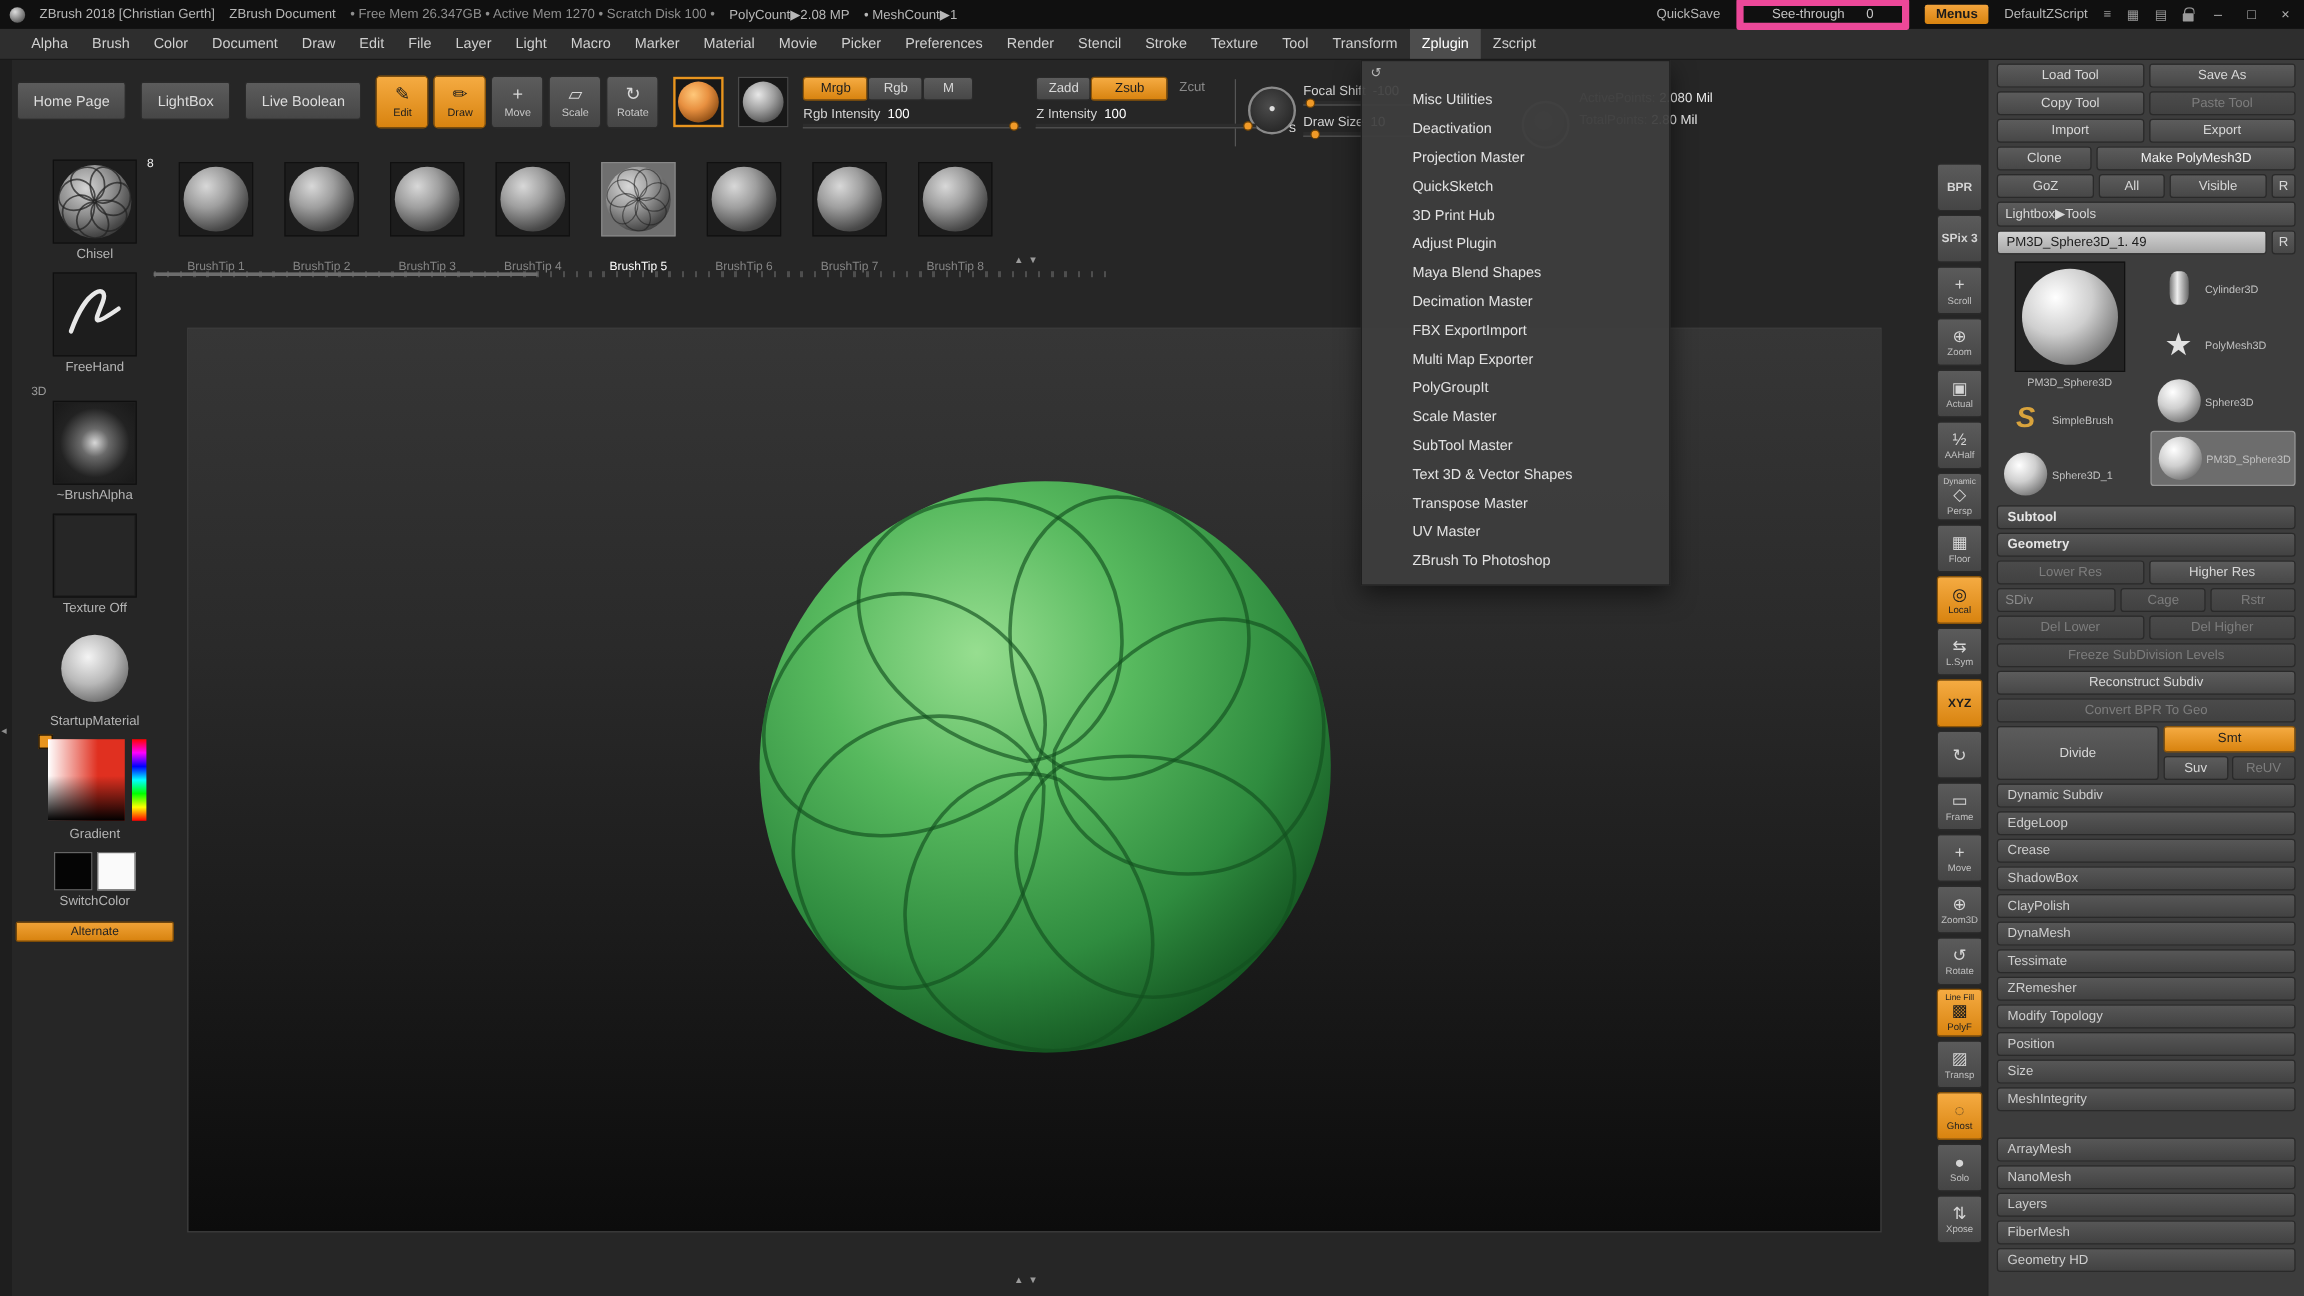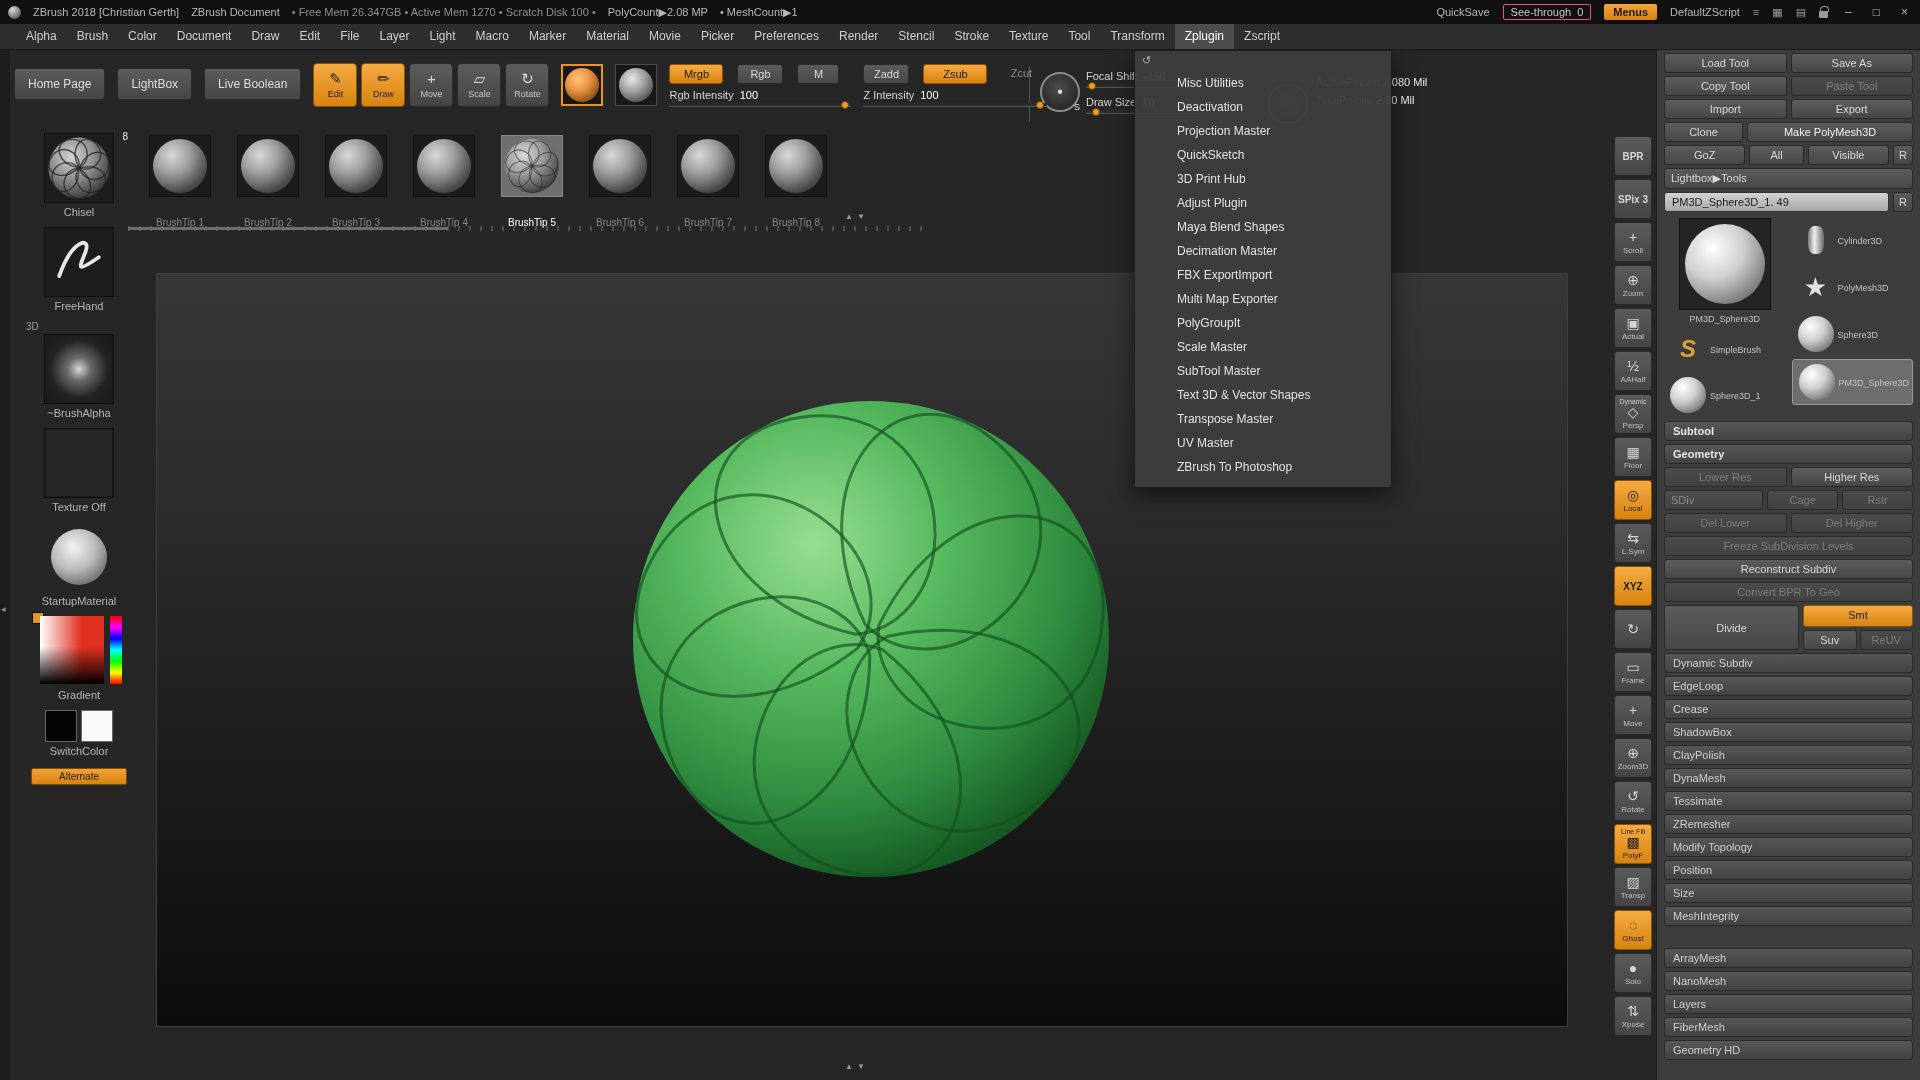--- a/index.html
+++ b/index.html
@@ -2,21 +2,21 @@
 <html><head>
 <meta charset="utf-8">
 <style>
 *{box-sizing:border-box;margin:0;padding:0}
 html,body{width:1920px;height:1080px;overflow:hidden;background:#262626;font-family:"Liberation Sans",sans-serif;color:#ccc;cursor:default;user-select:none}
 
 
 #titlebar{position:absolute;left:0;top:0;width:1920px;height:24px;background:#101010;display:flex;align-items:center;gap:12px;padding:0 8px;font-size:11px;color:#b8b8b8;z-index:80}
 .logo{width:13px;height:13px;border-radius:50%;background:radial-gradient(circle at 35% 30%,#ddd,#777 60%,#333)}
 #tb-right{margin-left:auto;display:flex;align-items:center;gap:13px}
-.tb-box{border:1px solid #ec4899;padding:1px 7px;border-radius:2px;display:flex;gap:6px;color:#c5c5c5}
+.tb-box{border:6px solid #ec4899;padding:1px 24px;border-radius:2px;display:flex;gap:18px;color:#c5c5c5}
 .tb-menus{background:linear-gradient(#f3a43c,#d8830f);color:#1a1a1a;font-weight:bold;padding:2px 9px;border-radius:2px}
 .tb-ico{color:#9a9a9a;font-size:11px}
 .winbtn{color:#b0b0b0;font-size:12px;padding:0 4px}
 .lockbody{width:9px;height:7px;background:#9a9a9a;border-radius:1px;position:relative;margin-top:4px}
 .lockbody:before{content:"";position:absolute;top:-5px;left:1px;width:7px;height:5px;border:1.5px solid #9a9a9a;border-bottom:none;border-radius:4px 4px 0 0}
 
 
 #menubar{position:absolute;left:0;top:24px;width:1920px;height:26px;background:#2e2e2e;border-bottom:1px solid #191919;display:flex;align-items:stretch;padding-left:16px;font-size:12px;color:#cfcfcf;z-index:75}
 .menu-item{padding:5px 10px 0}
 .menu-item.active{background:#4d4d4d;color:#fff}
@@ -29,21 +29,21 @@
 .tool-btn .tico{font-size:15px;line-height:16px}
 .tool-btn .tlbl{font-size:9px;margin-top:2px;color:#c9c9c9}
 .tool-btn.orange,.btn.orange,.rs-item.active{background:linear-gradient(#f5ab42,#d8830f)!important;color:#1d1d1d!important;border-color:#8a5408!important}
 .tool-btn.orange .tlbl{color:#1d1d1d}
 .mat{width:42px;height:42px;margin-top:4px;background:#181818;border:1px solid #4a4a4a;display:flex;align-items:center;justify-content:center}
 .mat.sel{border:2px solid #e8951f}
 .ball{border-radius:50%}
 .ball.orangeball{width:34px;height:34px;background:radial-gradient(circle at 38% 32%,#ffc87a,#e89040 40%,#8a4a12 80%,#4a2405)}
 .ball.grayball{width:34px;height:34px;background:radial-gradient(circle at 38% 32%,#e8e8e8,#9f9f9f 42%,#444 85%)}
 .sgroup{display:flex;flex-direction:column;gap:5px;margin-top:4px}
-.brow{display:flex;gap:14px}
+.brow{display:flex;gap:0}
 .btn{background:linear-gradient(#5c5c5c,#474747);border:1px solid #2a2a2a;border-radius:3px;color:#d8d8d8;padding:3px 6px;text-align:center;font-size:11px}
 .btn.flat{background:none;border:none;color:#8a8a8a}
 .btn.disabled{color:#7d7d7d;background:linear-gradient(#4b4b4b,#414141)}
 .zslider{width:100%}
 .zs-top{display:flex;gap:6px;font-size:11px;color:#d5d5d5}
 .zs-val{color:#fff}
 .zs-track{margin-top:2px;height:4px;background:#2c2c2c;border-bottom:1px solid #555;position:relative}
 .zs-dot{position:absolute;top:-2px;width:8px;height:8px;border-radius:50%;background:#f09a28;border:1px solid #6d4206}
 .vdivider{position:absolute;left:1029px;top:66px;width:1px;height:56px;background:#555}
 .circlepick{position:absolute;width:40px;height:40px;border-radius:50%;border:2px solid #8a8a8a;background:radial-gradient(circle at 45% 40%,#4c4c4c,#1c1c1c);display:flex;align-items:center;justify-content:center;color:#ddd;z-index:9}
@@ -62,21 +62,21 @@
 .tex-off{width:66px;height:66px;background:#262626}
 .smat{width:56px;height:56px;border-radius:50%;background:radial-gradient(circle at 40% 33%,#f4f4f4,#b9b9b9 45%,#595959 88%)}
 .hdr3d{font-size:10px;color:#9a9a9a;align-self:flex-start;margin:0 0 2px 10px}
 .grad-wrap{position:relative;width:86px;height:70px}
 .grad-cur{position:absolute;left:-4px;top:-4px;width:12px;height:12px;background:#e8951f;border:1px solid #000}
 .grad-sq{position:absolute;left:4px;top:0;width:64px;height:68px;background:linear-gradient(to top,#000 0%,rgba(0,0,0,0) 55%),linear-gradient(to right,#fff 0%,rgba(255,255,255,0) 65%),#e03020}
 .grad-hue{position:absolute;right:0;top:0;width:12px;height:68px;background:linear-gradient(#f00,#f0f,#00f,#0ff,#0f0,#ff0,#f00)}
 .swpair{display:flex;gap:4px}
 .sw{width:32px;height:32px;border:1px solid #666}
 .sw.black{background:#050505}.sw.white{background:#fafafa}
-.alt-btn{width:96px;margin-top:2px;background:linear-gradient(#f0a236,#d8830f);color:#222;font-size:10px;text-align:center;padding:2px 16px;border-radius:2px;border:1px solid #7c4b07}
+.alt-btn{width:132px;margin-top:2px;background:linear-gradient(#f0a236,#d8830f);color:#222;font-size:10px;text-align:center;padding:2px 16px;border-radius:2px;border:1px solid #7c4b07}
 
 
 #tips{position:absolute;left:148px;top:135px;display:flex;gap:24px;z-index:7}
 .tip{width:64px;display:flex;flex-direction:column;align-items:center}
 .tip-thumb{width:62px;height:62px;background:#1c1c1c;border:1px solid #101010;display:flex;align-items:center;justify-content:center;position:relative}
 .tip.selected .tip-thumb{background:#6f6f6f;border-color:#888}
 .ball.gray{width:54px;height:54px;background:radial-gradient(circle at 35% 30%,#d8d8d8,#9f9f9f 35%,#4a4a4a 72%,#262626 100%)}
 .tip-label{font-size:10px;color:#848484;margin-top:20px;white-space:nowrap}
 .tip.selected .tip-label{color:#fff}
 #tips-scroll{position:absolute;left:128px;top:226px;width:800px;height:5px;background:repeating-linear-gradient(90deg,#4e4e4e 0 2px,transparent 2px 11px);z-index:6}

